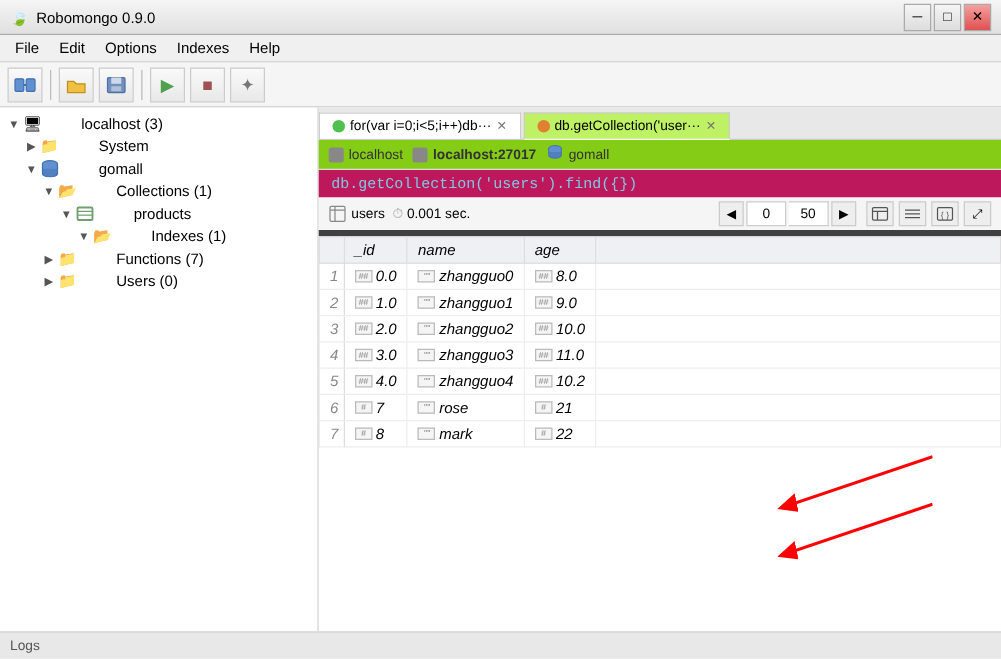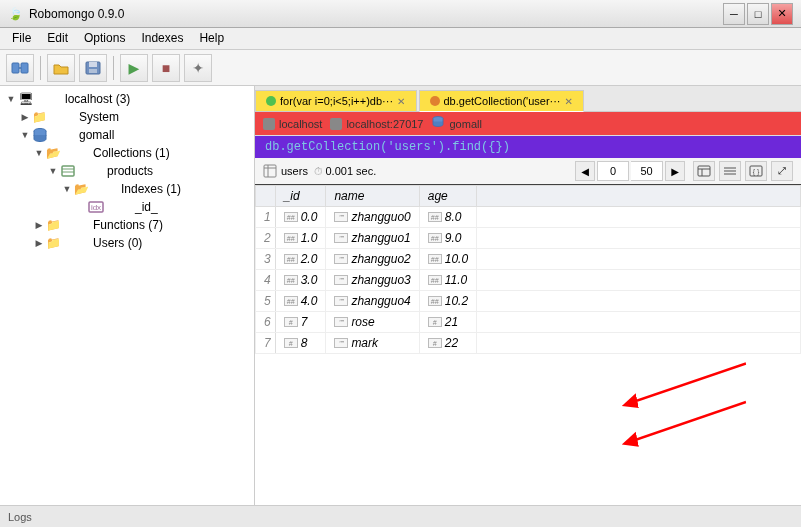--- a/index.html
+++ b/index.html
@@ -102,63 +102,63 @@
       background: #e8e8e8;
       border-bottom: 1px solid #ccc;
       align-items: flex-end;
     }
     .tab {
       display: flex;
       align-items: center;
       padding: 4px 10px;
       border: 1px solid #ccc;
       border-bottom: none;
-      background: #fde047;
+      background: #ffffff;
       margin-right: 2px;
       font-size: 11px;
       cursor: pointer;
       gap: 4px;
       margin-top: 4px;
     }
     .tab.active {
-      background: #fde047;
+      background: #bef264;
       border-bottom: 1px solid white;
       margin-bottom: -1px;
     }
     .tab-close { font-size: 10px; color: #777; cursor: pointer; }
     .tab-icon { width: 10px; height: 10px; border-radius: 50%; }
     .tab-icon.green { background: #50c050; }
     .tab-icon.orange { background: #e08030; }
 
     
     .query-bar {
       display: flex;
       align-items: center;
       padding: 4px 8px;
-      background: #ef4444;
+      background: #84cc16;
       border-bottom: 1px solid #ddd;
       gap: 8px;
     }
 
     
     .command-bar {
-      background: #6d28d9;
+      background: #be185d;
       padding: 4px 10px;
       font-family: 'Courier New', monospace;
       font-size: 12px;
       color: #7ec8e3;
     }
 
     
     .results-bar {
       display: flex;
       align-items: center;
       padding: 3px 8px;
       background: #f5f5f5;
-      border-bottom: 1px solid #404040;
+      border-bottom: 5px solid #404040;
       gap: 6px;
       font-size: 11px;
     }
     .results-nav { display: flex; align-items: center; gap: 2px; margin-left: auto; }
     .nav-btn {
       width: 20px; height: 20px; border: 1px solid #ccc; background: #eee;
       display: flex; align-items: center; justify-content: center;
       font-size: 10px; cursor: pointer;
     }
     .nav-input {
@@ -327,31 +327,20 @@
       <span class="tree-label">products</span>
     </div>
 
     <div class="tree-item">
       <span class="tree-indent" style="width:60px"></span>
       <span class="tree-arrow">▼</span>
       <span class="tree-icon" style="color:#e8a020">📂</span>
       <span class="tree-label">Indexes (1)</span>
     </div>
 
-    <div class="tree-item">
-      <span class="tree-indent" style="width:74px"></span>
-      <span class="tree-arrow" style="visibility:hidden">▶</span>
-      <span class="tree-icon">
-        <svg width="16" height="14" viewBox="0 0 16 14">
-            <rect x="1" y="2" width="14" height="10" rx="1" fill="none" stroke="#a070a0" stroke-width="1.5"></rect>
-            <text x="8" y="10" text-anchor="middle" font-size="8" fill="#a070a0">idx</text>
-          </svg>
-      </span>
-      <span class="tree-label">_id_</span>
-    </div>
 
     <div class="tree-item">
       <span class="tree-indent" style="width:32px"></span>
       <span class="tree-arrow">▶</span>
       <span class="tree-icon" style="color:#e8a020">📁</span>
       <span class="tree-label">Functions (7)</span>
     </div>
 
     <div class="tree-item">
       <span class="tree-indent" style="width:32px"></span>
@@ -376,21 +365,21 @@
       </div>
     </div>
 
     <div class="query-bar">
       <div style="display:flex;align-items:center;gap:4px">
         <div style="width:12px;height:12px;background:#888;border-radius:2px;"></div>
         <span style="font-size:11px;color:#333;">localhost</span>
       </div>
       <div style="display:flex;align-items:center;gap:4px">
         <div style="width:12px;height:12px;background:#888;border-radius:2px;"></div>
-        <span style="font-size:11px;color:#333;">localhost:27017</span>
+        <span style="font-size:11px;color:#333;font-weight:bold;">localhost:27017</span>
       </div>
       <div style="display:flex;align-items:center;gap:4px">
         <div>
           <svg width="14" height="12" viewBox="0 0 14 12">
               <ellipse cx="7" cy="2.5" rx="5" ry="2" fill="#6090d0" stroke="#4070b0" stroke-width="0.8"></ellipse>
               <path d="M2 2.5v3c0 1.1 2.2 2 5 2s5-.9 5-2v-3" fill="#6090d0" stroke="#4070b0" stroke-width="0.8"></path>
               <path d="M2 5.5v3c0 1.1 2.2 2 5 2s5-.9 5-2v-3" fill="#5080c0" stroke="#4070b0" stroke-width="0.8"></path>
             </svg>
         </div>
         <span style="font-size:11px;color:#333;">gomall</span>

